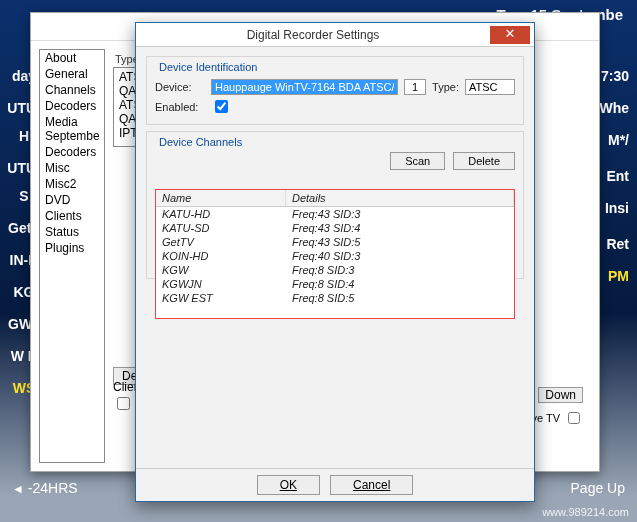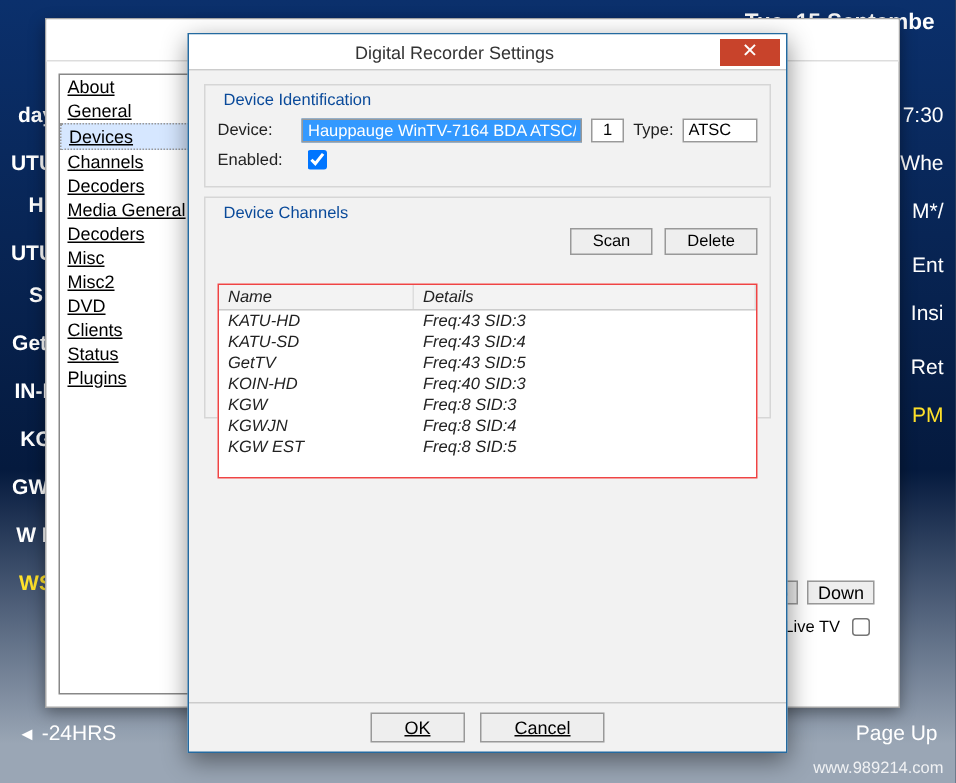--- a/index.html
+++ b/index.html
@@ -6,51 +6,51 @@
   html,body { margin:0; padding:0; width:637px; height:522px; overflow:hidden; background:#0a1a35; }
   .bg {
     position:absolute; inset:0;
     background: linear-gradient(#0b306c,#051a3e 60%, #9aa6b5 95%);
   }
   .bg .header { height:32px; color:#fff; text-align:right; padding:6px 14px 0 0; font-size:15px; font-weight:bold; }
   .bg .left-guide { position:absolute; left:0; top:60px; width:50px; font-size:14px; color:#fff; line-height:28px; }
   .bg .left-guide div { padding:2px 6px 2px 4px; font-weight:bold; text-align:center; }
   .bg .left-guide .ws { color:#ffe12a; }
   .bg .right-guide { position:absolute; right:0; top:60px; width:40px; font-size:14px; color:#fff; line-height:28px; text-align:right;}
-  .bg .right-guide div { padding:2px 8px 2px 2px; font-weight:normal; }
+  .bg .right-guide div { padding:2px 8px 2px 2px; font-weight:bold; }
   .bg .right-guide .pm { color:#ffe12a; }
   .bg .bottom { position:absolute; bottom:20px; left:0; right:0; color:#fff; font-size:14px; padding:6px 12px; display:flex; justify-content:space-between; }
   .bg .bottom span .glyph { font-family: sans-serif; font-size:12px; }
   .watermark { position:absolute; bottom:4px; right:8px; color:#fff; font-size:11px; opacity:.85;}
 
   
   .dlg1 {
     position:absolute; left:30px; top:12px; width:570px; height:460px;
     background:#fff; border:1px solid #a7a7a7; box-shadow:0 3px 10px rgba(0,0,0,.4);
   }
   .dlg1 .title { height:28px; background:#fff; text-align:center; font-size:13px; color:#333; line-height:28px; border-bottom:1px solid #ddd; }
   .dlg1 .body { display:flex; height:calc(100% - 28px); }
-  .sidebar { width:96px; border:1px solid #888; margin:8px; overflow:auto; background:#fff;text-decoration:underline; }
+  .sidebar { width:66px; border:1px solid #888; margin:8px; overflow:auto; background:#fff; }
   .sidebar div { font-size:12px; padding:1px 5px; cursor:default; }
   .sidebar .sel { background:#d6e7ff; border:1px dotted #999; }
   .dlg1 .panel { flex:1; margin:8px 8px 8px 0; font-size:12px; position:relative; }
   .fieldset-label { font-size:11px; color:#333; margin:4px 0 2px 2px; }
   .typebox { border:1px solid #888; width:80px; height:80px; padding:2px; background:#fff; }
   .typebox div { font-size:12px; padding:0 3px; }
   .btnrow { position:absolute; bottom:78px; left:0; display:flex; gap:40px; }
   .btnrow2 { position:absolute; bottom:50px; left:0; }
   .panel button { font-size:12px; padding:1px 8px; background:#eee; border:1px solid #999; }
   .priobox { position:absolute; bottom:60px; right:8px; font-size:12px; display:flex; align-items:center; gap:6px;}
   .priobox button { padding:0 6px; }
   .livepri { position:absolute; bottom:36px; right:8px; font-size:11px; display:flex; align-items:center; gap:4px; }
   .livepri input { width:12px; height:12px; }
 
   
   .dlg2 {
-    position:absolute; left:125px; top:22px; width:400px; height:480px;
+    position:absolute; left:135px; top:22px; width:400px; height:480px;
     background:#f2f2f2; border:1px solid #246aa0; box-shadow:0 5px 16px rgba(0,0,0,.45);
     display:flex; flex-direction:column;
   }
   .dlg2 .titlebar { height:24px; background:#fff; display:flex; align-items:center; border-bottom:1px solid #ccc; }
   .dlg2 .titlebar .t { flex:1; text-align:center; font-size:12px; color:#333; }
   .closebtn { width:40px; height:18px; margin-right:4px; background:#c8432b; color:#fff; text-align:center; font-size:13px; line-height:16px; cursor:pointer; }
   .dlg2 .content { flex:1; padding:6px 10px 4px 10px; font-size:11px; color:#222; overflow:hidden; }
 
   .groupbox { border:1px solid #d6d6d6; margin:3px 0 6px 0; padding:4px 8px 6px 8px; }
   .grouptitle { font-size:11px; color:#0a4a9a; margin:-11px 0 4px 0; background:#f2f2f2; display:inline-block; padding:0 4px; }
@@ -108,24 +108,23 @@
   </div>
   <div class="watermark">www.989214.com</div>
 </div>
 
 <div class="dlg1">
   <div class="title">NextPVR</div>
   <div class="body">
     <div class="sidebar" id="sidebar">
         <div>About</div>
         <div>General</div>
-        <div class="sel">Devices</div>
         <div>Channels</div>
         <div>Decoders</div>
-        <div>Media General</div>
+        <div>Media Septembe</div>
         <div>Decoders</div>
         <div>Misc</div>
         <div>Misc2</div>
         <div>DVD</div>
         <div>Clients</div>
         <div>Status</div>
         <div>Plugins</div>
       </div>
     <div class="panel">
       <div class="fieldset-label">Type</div>

